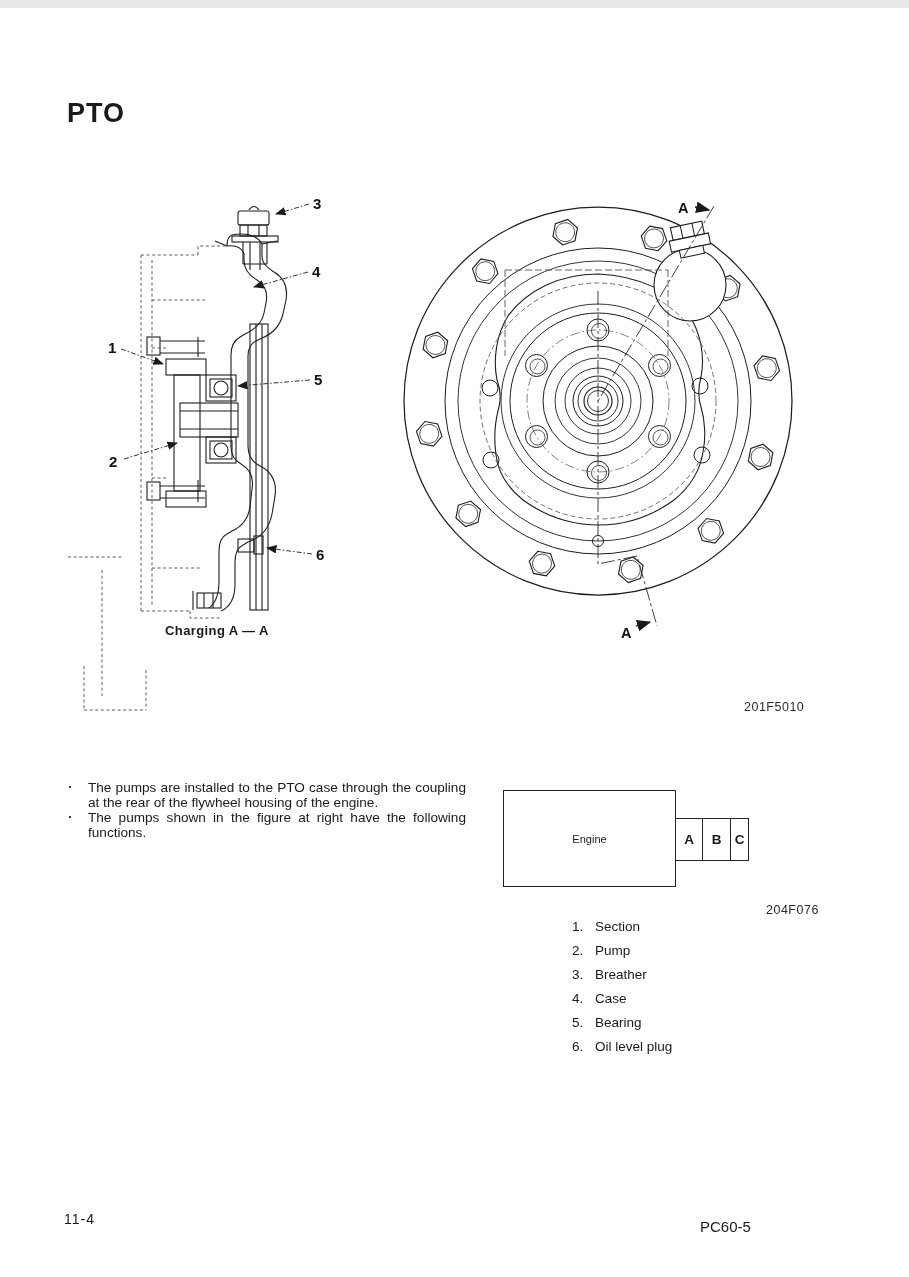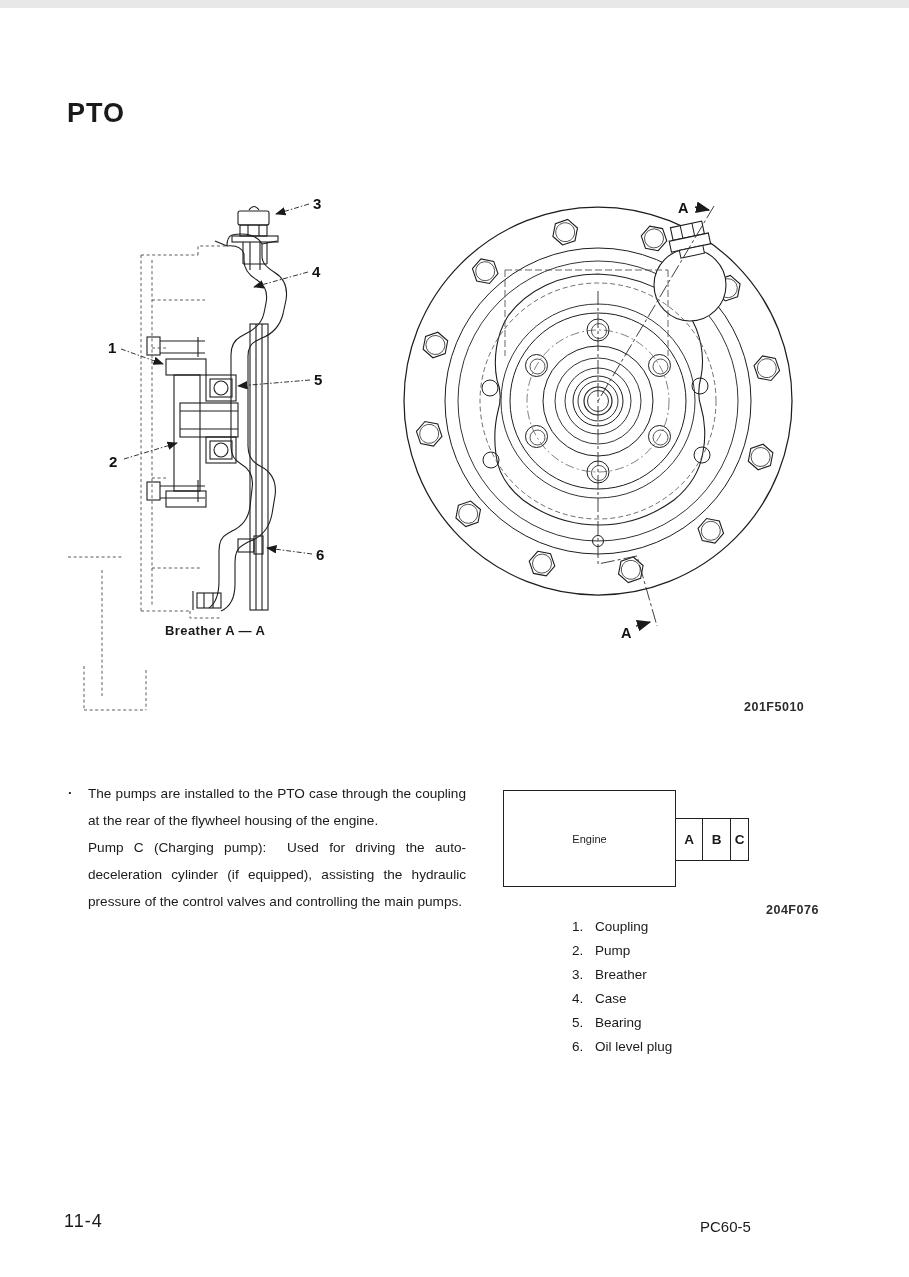--- a/index.html
+++ b/index.html
@@ -5,42 +5,42 @@
   html,body{margin:0;padding:0;background:#e8e8e8;}
   #page{
     position:relative;width:909px;height:1277px;background:#ffffff;
     font-family:"Liberation Sans", sans-serif;color:#1a1a1a;overflow:hidden;
     margin:8px auto;
     padding-left:24px;
   }
   .abs{position:absolute;}
   #title{left:67px;top:90px;font-size:27px;font-weight:bold;letter-spacing:1px;}
   
-  #bodytext{left:66px;top:772px;width:400px;font-size:13.6px;line-height:27px;text-align:justify;}
+  #bodytext{left:66px;top:772px;width:400px;font-size:13.6px;line-height:15px;text-align:justify;}
   .bullet{position:relative;padding-left:22px;}
   .bullet::before{content:"\00B7";position:absolute;left:2px;top:-1px;font-weight:bold;}
   .para{padding-left:22px;white-space:pre-wrap;}
   
   .ebox{position:absolute;border:1.4px solid #222;background:#fff;display:flex;align-items:center;justify-content:center;}
   #engine-box{left:503px;top:782px;width:171px;height:95px;font-size:11px;}
   .pumpbox{font-size:13.5px;font-weight:bold;letter-spacing:0;}
   #pump-a{left:675px;top:810px;width:26px;height:41px;}
   #pump-b{left:702px;top:810px;width:27px;height:41px;}
   #pump-c{left:730px;top:810px;width:17px;height:41px;}
-  .fignum{font-size:12.5px;color:#2c2c2c;letter-spacing:0.5px;font-weight:bold;}
+  .fignum{font-size:12.5px;color:#2c2c2c;letter-spacing:0.5px;}
   #fig1num{left:744px;top:692px;}
   #fig2num{left:766px;top:895px;}
   
   #parts{left:572px;top:911px;font-size:13.5px;}
   .pl-row{height:24px;display:flex;}
   .pl-num{width:23px;}
   
   #section-caption{left:165px;top:615px;font-size:13px;font-weight:bold;letter-spacing:0.4px;}
   
-  #footer-left{left:64px;top:1203px;font-size:18px;letter-spacing:1px;}
+  #footer-left{left:64px;top:1203px;font-size:14px;letter-spacing:1px;}
   #footer-right{left:700px;top:1210px;font-size:15px;text-align:center;}
   svg text{font-family:"Liberation Sans",sans-serif;font-weight:600;fill:#111;}
 </style>
 </head>
 <body>
 
 <div id="page">
 
   <div class="abs" id="title">PTO</div>
 
@@ -111,21 +111,21 @@
     <g font-size="15">
       <text x="108" y="345">1</text>
       <text x="109" y="459">2</text>
       <text x="313" y="201">3</text>
       <text x="312" y="269">4</text>
       <text x="314" y="377">5</text>
       <text x="316" y="552">6</text>
     </g>
   </svg>
 
-  <div class="abs" id="section-caption">Breather A — A</div>
+  <div class="abs" id="section-caption">Charging A — A</div>
 
   <svg class="abs" style="left:385px;top:155px" width="440" height="505" viewBox="385 155 440 505">
     <defs>
       <marker id="ah2" orient="auto" markerWidth="11" markerHeight="9" refX="10" refY="4.5">
         <path d="M0,0 L11,4.5 L0,9 z" fill="#1a1a1a"></path>
       </marker>
       <g id="bolt2">
         <polygon points="13,0 6.5,11.26 -6.5,11.26 -13,0 -6.5,-11.26 6.5,-11.26" fill="none" stroke="#1e1e1e" stroke-width="1.1"></polygon>
         <circle r="9.5" fill="none" stroke="#1e1e1e" stroke-width="0.7"></circle>
       </g>
@@ -204,41 +204,41 @@
       <path d="M636,618 L650,614" marker-end="url(#ah2)"></path>
     </g>
     <text x="678" y="205" font-size="14.5">A</text>
     <text x="621" y="630" font-size="14.5">A</text>
   </svg>
 
   <div class="abs fignum" id="fig1num">201F5010</div>
 
   <div class="abs" id="bodytext">
     <div class="bullet">The pumps are installed to the PTO case through the coupling at the rear of the flywheel housing of the engine.</div>
-    <div class="para">Pump C (Charging pump):  Used for driving the auto-deceleration cylinder (if equipped), assisting the hydraulic pressure of the control valves and controlling the main pumps.</div>
+    <div class="bullet">The pumps shown in the figure at right have the following functions.</div>
   </div>
 
   <div class="ebox" id="engine-box">
     <span>Engine</span>
   </div>
   <div class="ebox pumpbox" id="pump-a">
     <span>A</span>
   </div>
   <div class="ebox pumpbox" id="pump-b">
     <span>B</span>
   </div>
   <div class="ebox pumpbox" id="pump-c">
     <span>C</span>
   </div>
   <div class="abs fignum" id="fig2num">204F076</div>
 
   <div class="abs" id="parts">
     <div class="pl-row">
       <span class="pl-num">1.</span>
-      <span>Coupling</span>
+      <span>Section</span>
     </div>
     <div class="pl-row">
       <span class="pl-num">2.</span>
       <span>Pump</span>
     </div>
     <div class="pl-row">
       <span class="pl-num">3.</span>
       <span>Breather</span>
     </div>
     <div class="pl-row">

